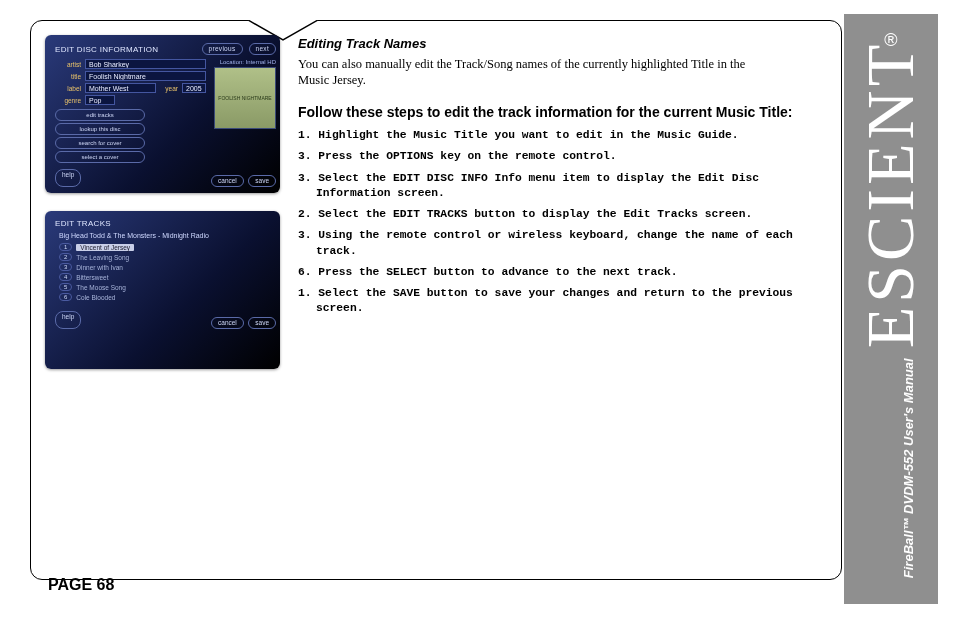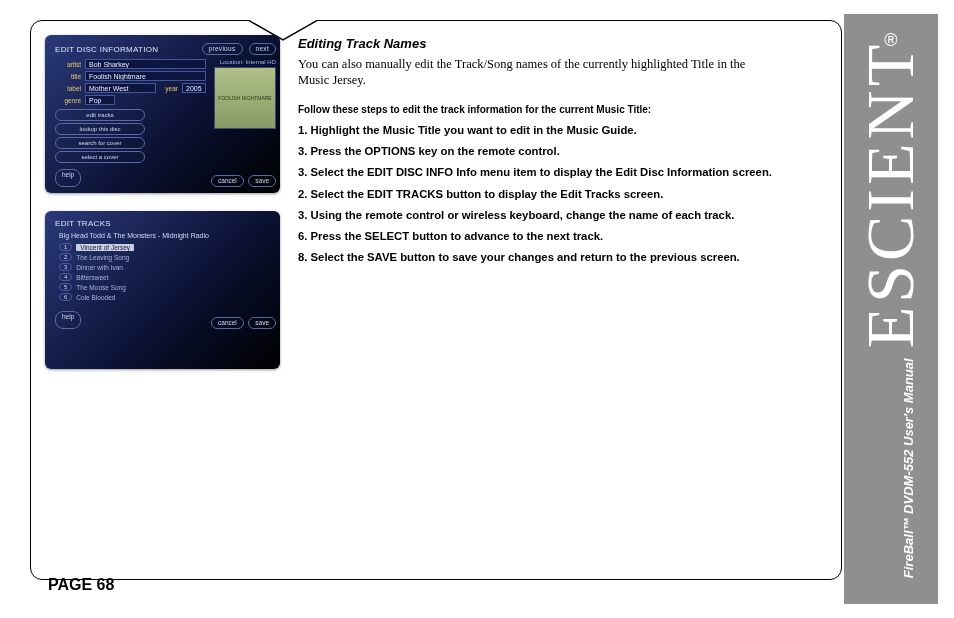--- a/index.html
+++ b/index.html
@@ -115,26 +115,26 @@
     font-style: italic;
     font-weight: bold;
     font-family: Arial, sans-serif;
     font-size: 13px;
     margin-bottom: 3px;
   }
   .intro { font-family: "Times New Roman", serif; font-size:12.5px; margin-bottom:14px; width: 470px;}
   .steps-lead {
     font-family: Arial, sans-serif;
     font-weight: bold;
-    font-size: 10px;
+    font-size: 14px;
     margin-bottom: 6px;
   }
   ol.steps {
     list-style: none;
-    font-family: Liberation Sans, sans-serif;
+    font-family: Liberation Mono, monospace;
     font-weight: bold;
     font-size: 11.3px;
   }
   ol.steps li { margin-bottom: 6px; padding-left: 18px; text-indent:-18px;}
 
   .page-num {
     position:absolute;
     left: 48px;
     bottom: 24px;
     font-family: Arial, sans-serif;
@@ -293,21 +293,21 @@
     <div class="section-title">Editing Track Names</div>
     <div class="intro">You can also manually edit the Track/Song names of the currently highlighted Title in the Music Jersey.</div>
     <div class="steps-lead">Follow these steps to edit the track information for the current Music Title:</div>
     <ol class="steps" id="steps">
         <li>1.  Highlight the Music Title you want to edit in the Music Guide.</li>
         <li>3.  Press the OPTIONS key on the remote control.</li>
         <li>3.  Select the EDIT DISC INFO Info menu item to display the Edit Disc Information screen.</li>
         <li>2.  Select the EDIT TRACKS button to display the Edit Tracks screen.</li>
         <li>3.  Using the remote control or wireless keyboard, change the name of each track.</li>
         <li>6.  Press the SELECT button to advance to the next track.</li>
-        <li>8.  Select the SAVE button to save your changes and return to the previous screen.</li>
+        <li>1.  Select the SAVE button to save your changes and return to the previous screen.</li>
       </ol>
   </div>
 </div>
 
 <div class="page-num">PAGE 68</div>
 
 <div class="sidebar">
   <div class="reg">®</div>
   <div class="sb-brand">
     <div class="brand-rot">

